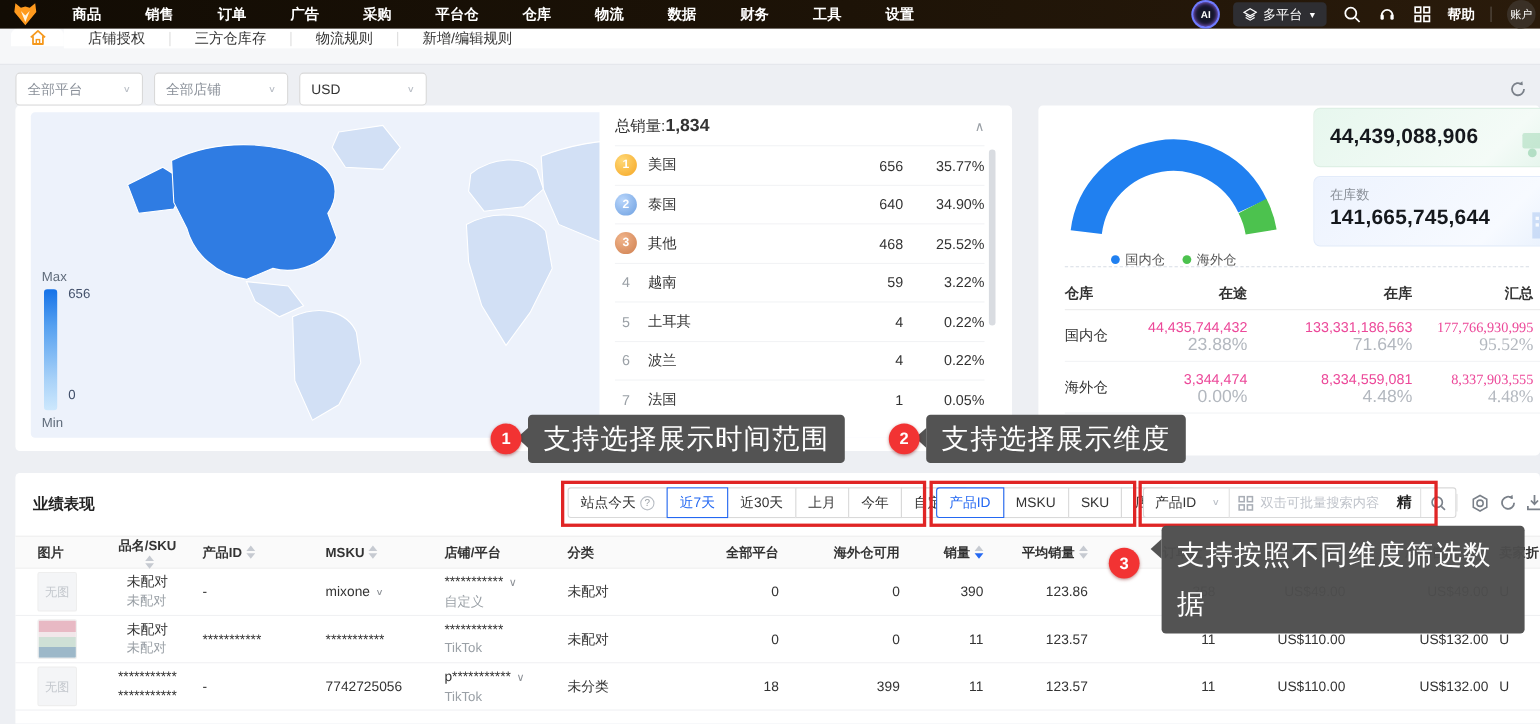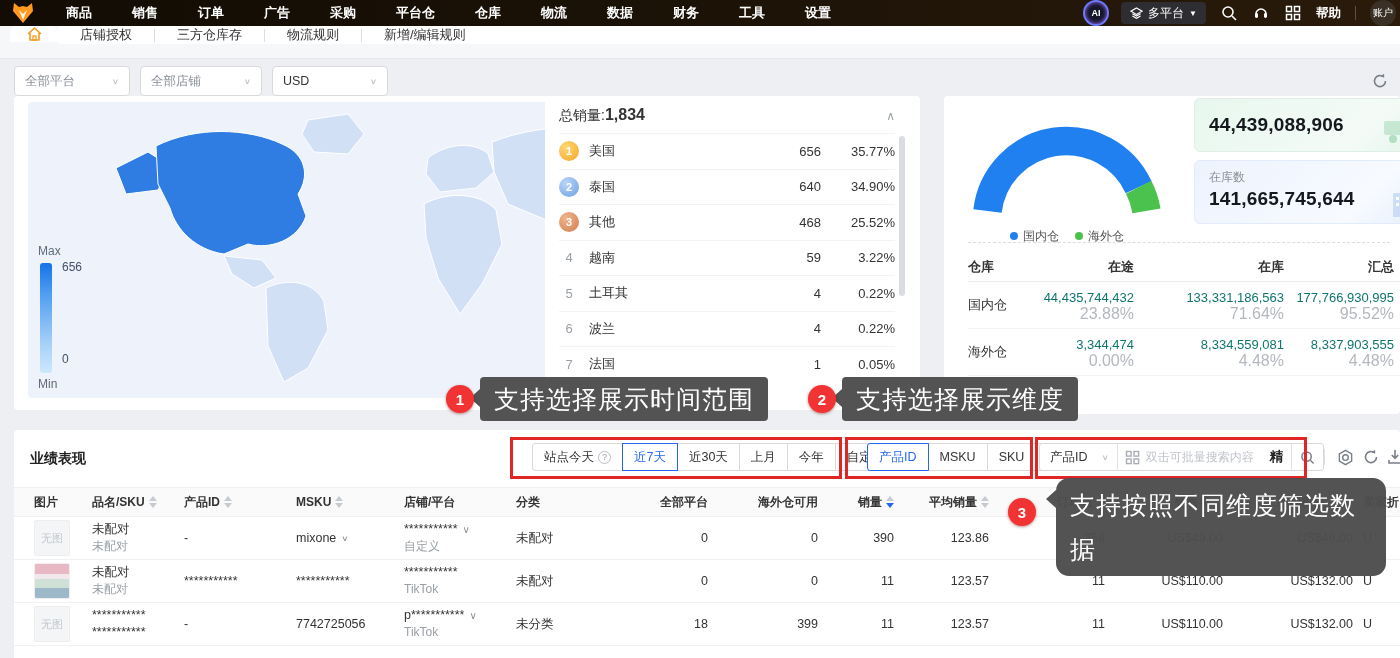--- a/index.html
+++ b/index.html
@@ -82,31 +82,31 @@
   .stat-val{font-size:19px;font-weight:700;color:#15181d;letter-spacing:.2px;}
   .ghost{position:absolute;right:8px;bottom:6px;opacity:.5;}
   .dash-sep{position:absolute;left:24px;right:10px;top:146px;border-top:1px dashed #d8dde5;}
   .wh-table{position:absolute;left:24px;top:156px;width:440px;font-size:13px;}
   .wh-row{display:flex;align-items:center;}
   .wh-head{height:30px;border-bottom:1px solid #ececec;font-weight:700;color:#333;}
   .wh-body{height:47px;border-bottom:1px solid #f2f3f5;}
   .wh-c1{width:66px;color:#333;}
   .wh-c2{width:100px;text-align:right;}
   .wh-c3{width:150px;text-align:right;}
-  .wh-c4{width:110px;text-align:right;}
-  .wh-v{color:#0f766e;line-height:16px;}
+  .wh-c4{width:110px;text-align:right;font-family:Liberation Serif, serif;}
+  .wh-v{color:#ec4899;line-height:16px;}
   .wh-p{color:#b3b8bf;font-size:16px;line-height:15px;}
 
   
   .perf{position:absolute;left:14px;top:430px;width:1386px;height:228px;background:#fff;border-radius:4px 4px 0 0;z-index:6;}
   .perf-title{position:absolute;left:16px;top:20px;font-size:14px;font-weight:700;color:#222;}
   .btn-group{position:absolute;top:13px;display:flex;}
   .gbtn{height:28px;line-height:26px;border:1px solid #d9d9d9;background:#fff;font-size:12.5px;color:#333;
     padding:0 11px;margin-left:-1px;cursor:pointer;display:flex;align-items:center;gap:4px;white-space:nowrap;}
-  .gbtn:first-child{border-radius:3px 0 0 3px;margin-left:16px;}
+  .gbtn:first-child{border-radius:3px 0 0 3px;margin-left:0;}
   .gbtn:last-child{border-radius:0 3px 3px 0;}
   .gbtn.sel{color:#2468f2;border-color:#2468f2;z-index:2;}
   .qmark{width:13px;height:13px;border:1px solid #b8bdc4;border-radius:50%;color:#9aa0a6;font-size:9px;display:flex;align-items:center;justify-content:center;}
   .search-group{position:absolute;left:1025px;top:13px;height:28px;border:1px solid #d9d9d9;border-radius:3px;background:#fff;
     display:flex;align-items:center;}
   .sg-select{display:flex;align-items:center;gap:14px;padding:0 8px 0 10px;font-size:12.5px;color:#333;cursor:pointer;}
   .sg-select .caret{color:#b9bec6;font-size:10px;transform:scaleY(.8);}
   .sg-div{width:1px;height:27px;background:#e2e2e2;}
   .sg-ph{font-size:12px;color:#c0c4cb;padding:0 8px 0 6px;white-space:nowrap;}
   .sg-exact{font-size:13.5px;font-weight:700;color:#222;padding:0 8px;cursor:pointer;}
@@ -116,21 +116,21 @@
   .rb{position:absolute;border:3px solid #e02525;z-index:7;pointer-events:none;}
 
   
   .ptable{position:absolute;left:0;top:57px;width:1500px;}
   .prow{display:flex;align-items:center;}
   .phead{height:30px;background:#fafafa;border-top:1px solid #efefef;border-bottom:1px solid #efefef;font-weight:700;font-size:12px;color:#333;}
   .pbody{height:43px;border-bottom:1px solid #f0f1f3;font-size:12.5px;}
   .pcell{flex-shrink:0;display:flex;align-items:center;padding-right:8px;}
   .r{justify-content:flex-end;}
   .pc1{width:78px;padding-left:20px;}
-  .pc2{width:92px;}  .pc3{width:112px;} .pc4{width:108px;} .pc5{width:112px;} .pc6{width:92px;}
+  .pc2{width:92px;flex-direction:column;}  .pc3{width:112px;} .pc4{width:108px;} .pc5{width:112px;} .pc6{width:92px;}
   .pc7{width:108px;} .pc8{width:110px;} .pc9{width:76px;}  .pc10{width:95px;text-align:center;} .pc11{width:116px;}
   .pc12{width:118px;} .pc13{width:130px;} .pc14{width:120px;padding-left:2px;}
   .two-line{display:flex;flex-direction:column;justify-content:center;line-height:17px;}
   .sub{color:#9aa0a6;font-size:12px;}
   .sorts{display:inline-flex;flex-direction:column;gap:2px;margin-left:4px;}
   .sorts i{width:0;height:0;border-left:4px solid transparent;border-right:4px solid transparent;display:block;}
   .sorts .up{border-bottom:5px solid #c6cad1;}
   .sorts .dn{border-top:5px solid #c6cad1;}
   .sorts .dn.on{border-top-color:#2468f2;}
   .noimg{width:36px;height:36px;background:#f4f5f7;border:1px solid #eee;border-radius:2px;color:#c3c7cd;font-size:11px;display:flex;align-items:center;justify-content:center;}
@@ -666,13 +666,13 @@
   </div>
 </section>
 
 <div class="co-circle" style="left:446px;top:385px;">1</div>
 <div class="co-tip" style="left:480px;top:377px;">支持选择展示时间范围</div>
 
 <div class="co-circle" style="left:808px;top:385px;">2</div>
 <div class="co-tip" style="left:842px;top:377px;">支持选择展示维度</div>
 
 <div class="co-circle" style="left:1008px;top:498px;">3</div>
-<div class="co-tip co3" style="left:1056px;top:478px;line-height:44px;border-radius:13px;">支持按照不同维度筛选数据</div>
+<div class="co-tip co3" style="left:1056px;top:478px;line-height:44px;">支持按照不同维度筛选数据</div>
 
 </body></html>

